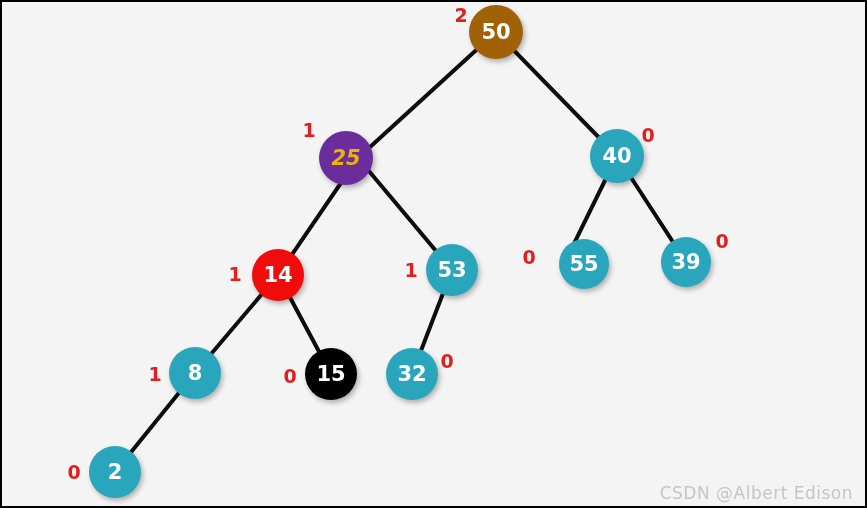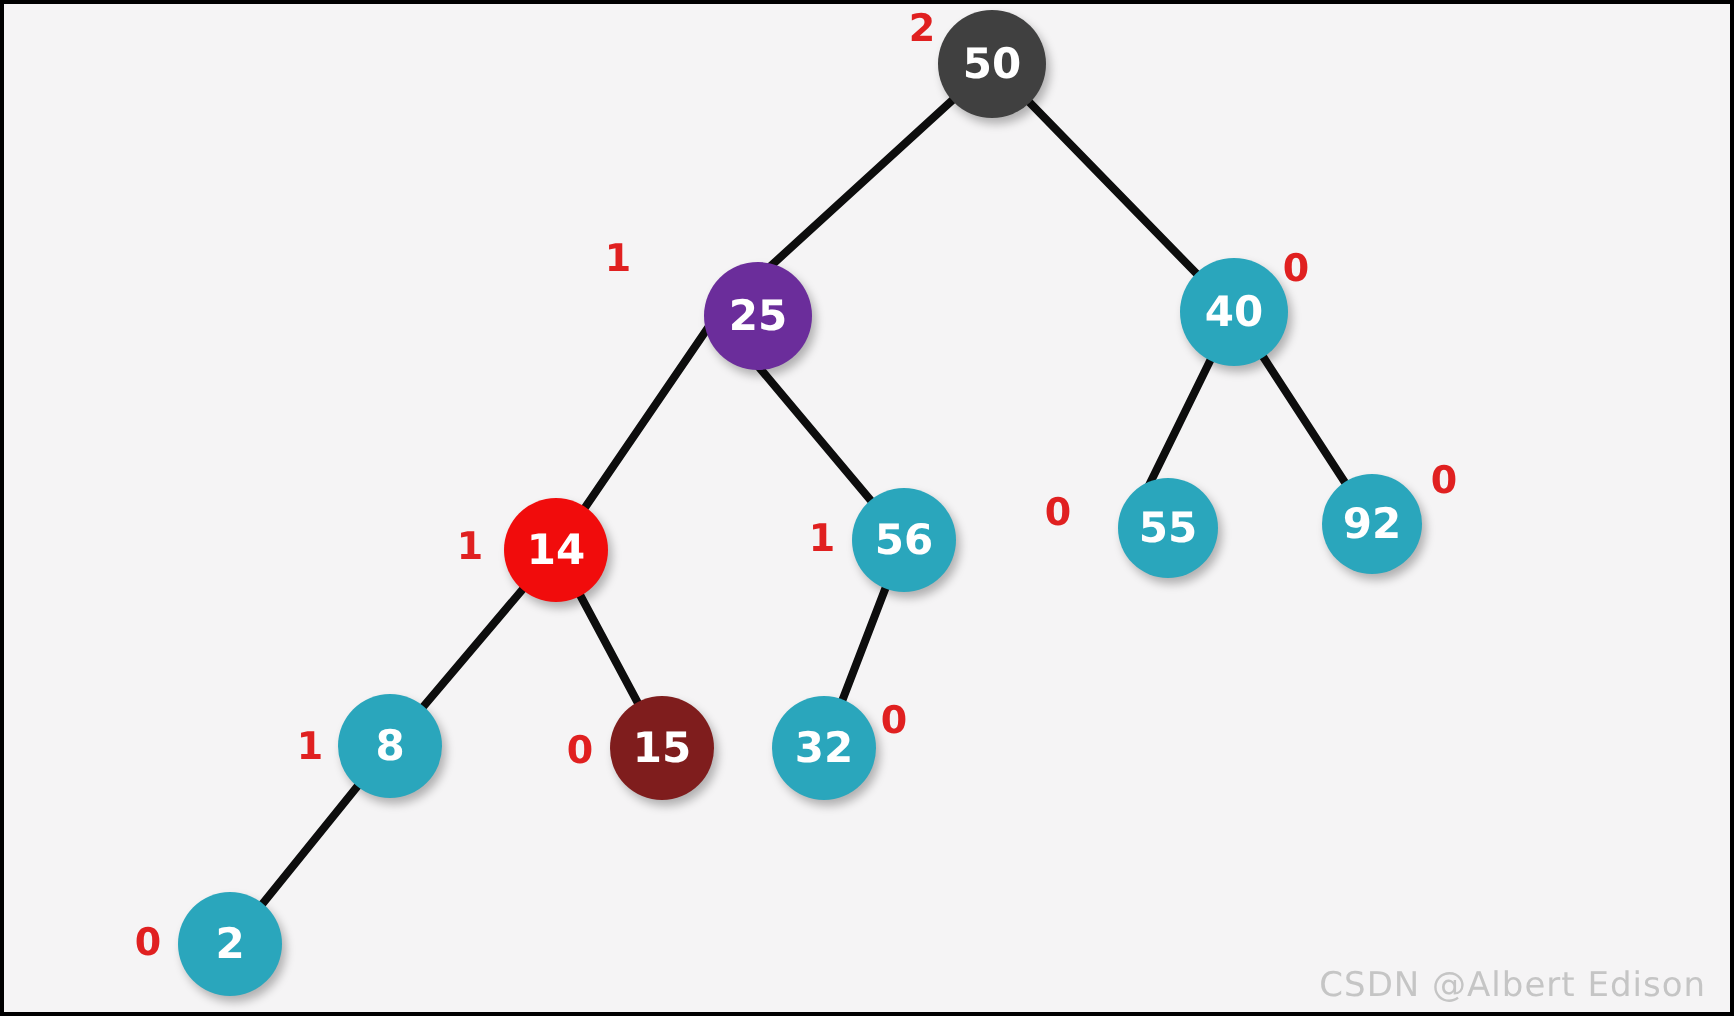--- a/index.html
+++ b/index.html
@@ -62,53 +62,53 @@
       <line x1="356" y1="156" x2="276" y2="273" stroke="#0d0d0d" stroke-width="4" stroke-linecap="round"></line>
       <line x1="356" y1="156" x2="450" y2="268" stroke="#0d0d0d" stroke-width="4" stroke-linecap="round"></line>
       <line x1="615" y1="154" x2="562" y2="262" stroke="#0d0d0d" stroke-width="4" stroke-linecap="round"></line>
       <line x1="615" y1="154" x2="684" y2="260" stroke="#0d0d0d" stroke-width="4" stroke-linecap="round"></line>
       <line x1="276" y1="273" x2="193" y2="371" stroke="#0d0d0d" stroke-width="4" stroke-linecap="round"></line>
       <line x1="276" y1="273" x2="329" y2="372" stroke="#0d0d0d" stroke-width="4" stroke-linecap="round"></line>
       <line x1="450" y1="268" x2="410" y2="372" stroke="#0d0d0d" stroke-width="4" stroke-linecap="round"></line>
       <line x1="193" y1="371" x2="113" y2="470" stroke="#0d0d0d" stroke-width="4" stroke-linecap="round"></line>
     </svg>
   <div id="node-layer">
-      <div class="tree-node" style="left: 494px; top: 30px; width: 54px; height: 54px; background: #404040; color: rgb(255, 255, 255);">
+      <div class="tree-node" style="left: 494px; top: 30px; width: 54px; height: 54px; background: #a16207; color: rgb(255, 255, 255);">
         <span>50</span>
       </div>
       <span class="factor-label" style="left: 459px; top: 13px; color: rgb(224, 32, 32);">2</span>
-      <div class="tree-node" style="left: 377px; top: 156px; width: 54px; height: 54px; background: rgb(107, 45, 155); color: #ffffff;">
+      <div class="tree-node" style="left: 344px; top: 156px; width: 54px; height: 54px; background: rgb(107, 45, 155); color: #eab308; font-style: italic;">
         <span>25</span>
       </div>
       <span class="factor-label" style="left: 307px; top: 128px; color: rgb(224, 32, 32);">1</span>
       <div class="tree-node" style="left: 615px; top: 154px; width: 54px; height: 54px; background: rgb(42, 166, 188); color: rgb(255, 255, 255);">
         <span>40</span>
       </div>
       <span class="factor-label" style="left: 646px; top: 133px; color: rgb(224, 32, 32);">0</span>
       <div class="tree-node" style="left: 276px; top: 273px; width: 52px; height: 52px; background: rgb(241, 12, 12); color: rgb(255, 255, 255);">
         <span>14</span>
       </div>
       <span class="factor-label" style="left: 233px; top: 272px; color: rgb(224, 32, 32);">1</span>
       <div class="tree-node" style="left: 450px; top: 268px; width: 52px; height: 52px; background: rgb(42, 166, 188); color: rgb(255, 255, 255);">
-        <span>56</span>
+        <span>53</span>
       </div>
       <span class="factor-label" style="left: 409px; top: 268px; color: rgb(224, 32, 32);">1</span>
       <div class="tree-node" style="left: 582px; top: 262px; width: 50px; height: 50px; background: rgb(42, 166, 188); color: rgb(255, 255, 255);">
         <span>55</span>
       </div>
       <span class="factor-label" style="left: 527px; top: 255px; color: rgb(224, 32, 32);">0</span>
       <div class="tree-node" style="left: 684px; top: 260px; width: 50px; height: 50px; background: rgb(42, 166, 188); color: rgb(255, 255, 255);">
-        <span>92</span>
+        <span>39</span>
       </div>
       <span class="factor-label" style="left: 720px; top: 239px; color: rgb(224, 32, 32);">0</span>
       <div class="tree-node" style="left: 193px; top: 371px; width: 52px; height: 52px; background: rgb(42, 166, 188); color: rgb(255, 255, 255);">
         <span>8</span>
       </div>
       <span class="factor-label" style="left: 153px; top: 372px; color: rgb(224, 32, 32);">1</span>
-      <div class="tree-node" style="left: 329px; top: 372px; width: 52px; height: 52px; background: #7f1d1d; color: rgb(255, 255, 255);">
+      <div class="tree-node" style="left: 329px; top: 372px; width: 52px; height: 52px; background: #000000; color: rgb(255, 255, 255);">
         <span>15</span>
       </div>
       <span class="factor-label" style="left: 288px; top: 374px; color: rgb(224, 32, 32);">0</span>
       <div class="tree-node" style="left: 410px; top: 372px; width: 52px; height: 52px; background: rgb(42, 166, 188); color: rgb(255, 255, 255);">
         <span>32</span>
       </div>
       <span class="factor-label" style="left: 445px; top: 359px; color: rgb(224, 32, 32);">0</span>
       <div class="tree-node" style="left: 113px; top: 470px; width: 52px; height: 52px; background: rgb(42, 166, 188); color: rgb(255, 255, 255);">
         <span>2</span>
       </div>

